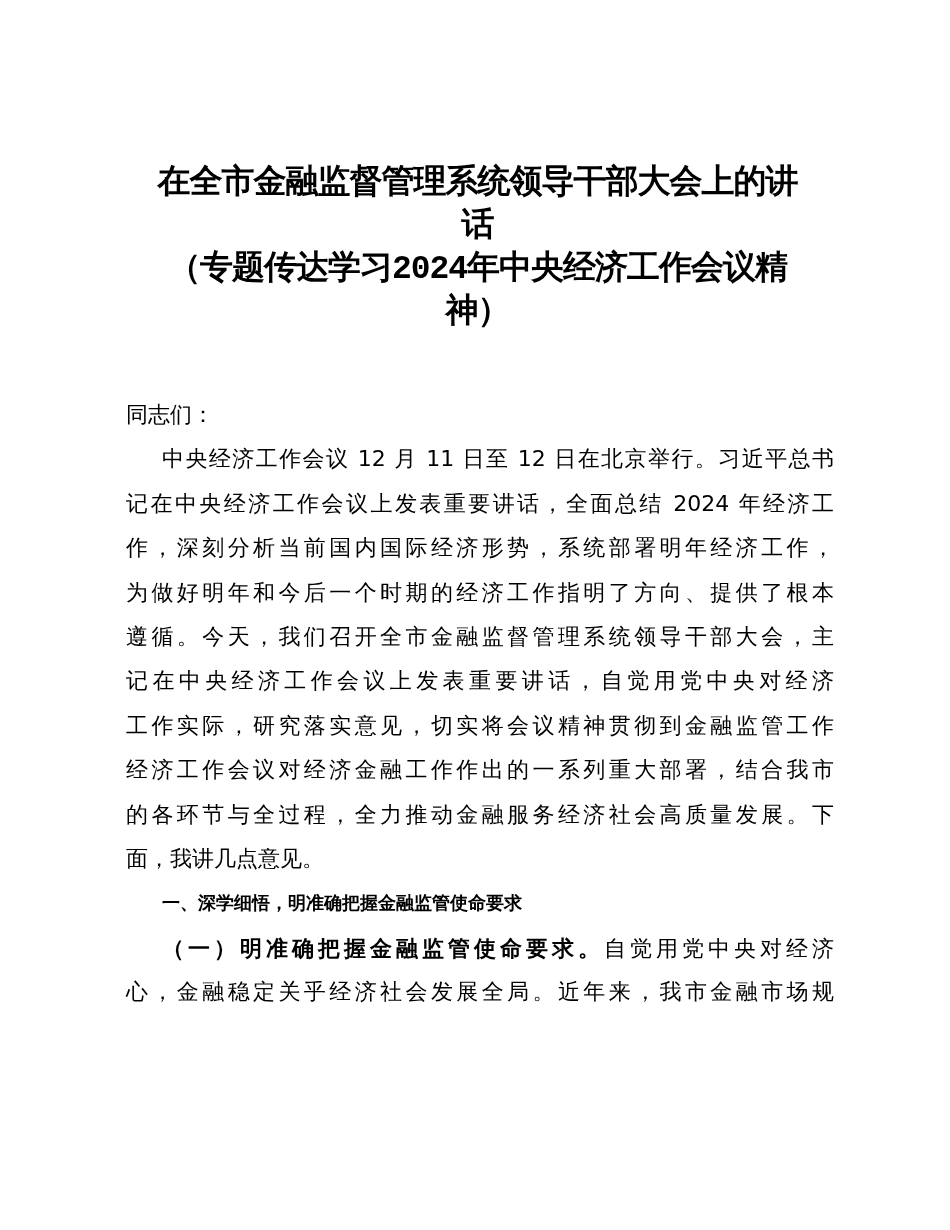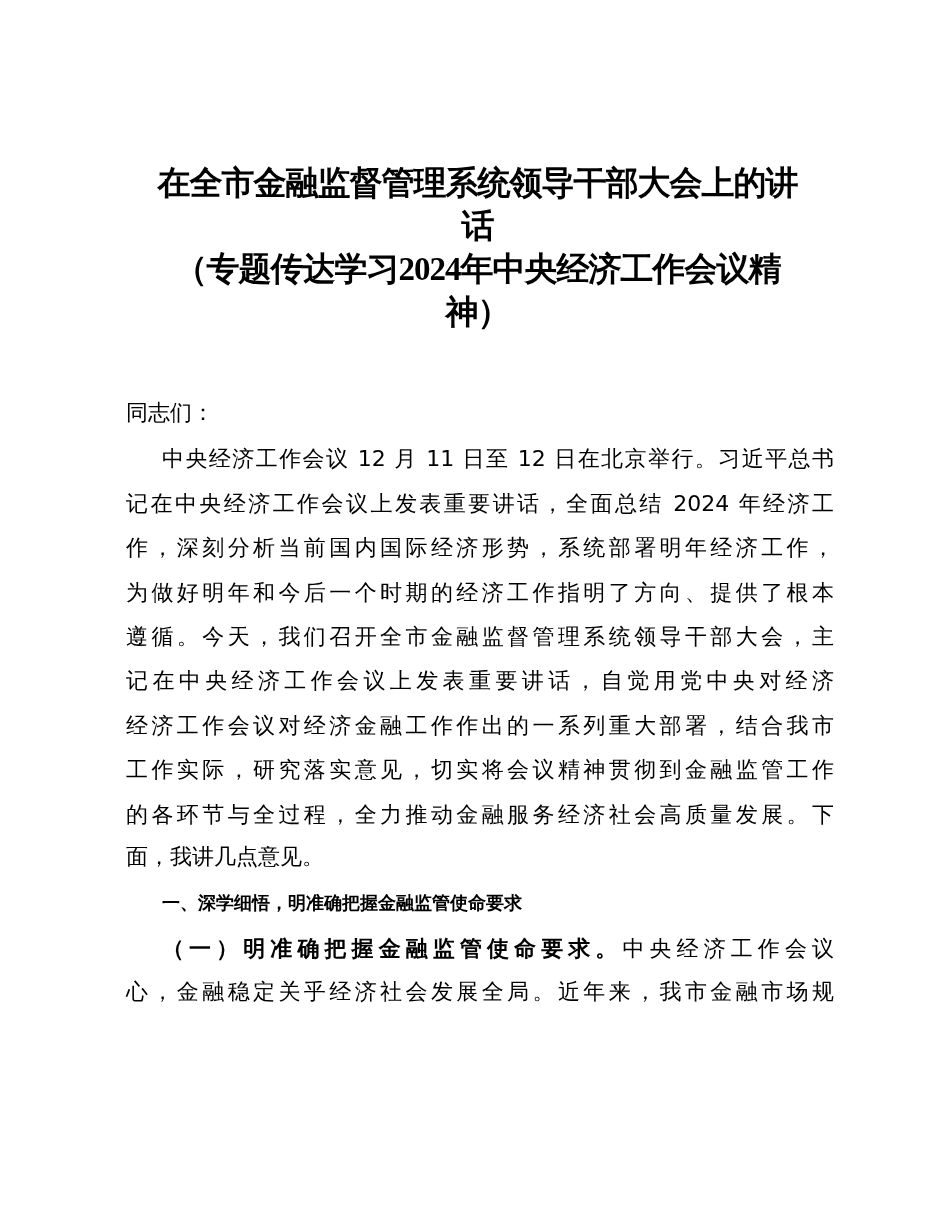--- a/index.html
+++ b/index.html
@@ -22,21 +22,21 @@
       width: 950px;
       height: 1230px;
       background: #ffffff;
     }
     .title-block {
       position: absolute;
       left: 120px;
       top: 162px;
       width: 715px;
       text-align: center;
-      font-family: Liberation Serif, serif;
+      font-family: Liberation Mono, monospace;
       font-weight: bold;
       font-size: 33px;
       line-height: 43px;
       letter-spacing: -1px;
     }
     .title-line {
       display: block;
       white-space: nowrap;
     }
     .body-block {
@@ -53,21 +53,20 @@
       white-space: nowrap;
       text-align: justify;
       text-align-last: justify;
       font-family: "DejaVu Sans", "Liberation Sans", sans-serif;
       font-weight: normal;
       letter-spacing: 0;
     }
     .line.left {
       text-align: center;
       text-align-last: left;
-      font-family: Liberation Mono, monospace;
     }
     .line.indent {
       padding-left: 36px;
     }
     .heading {
       font-family: "DejaVu Sans", "Liberation Sans", sans-serif;
       font-weight: bold;
       font-size: 18px;
       text-align: left;
       text-align-last: left;
@@ -92,27 +91,27 @@
   <div class="body-block">
     <span class="line left">同志们：</span>
 
     <div>
       <span class="line indent">中央经济工作会议 12 月 11 日至 12 日在北京举行。习近平总书</span>
       <span class="line">记在中央经济工作会议上发表重要讲话，全面总结 2024 年经济工</span>
       <span class="line">作，深刻分析当前国内国际经济形势，系统部署明年经济工作，</span>
       <span class="line">为做好明年和今后一个时期的经济工作指明了方向、提供了根本</span>
       <span class="line">遵循。今天，我们召开全市金融监督管理系统领导干部大会，主</span>
       <span class="line">记在中央经济工作会议上发表重要讲话，自觉用党中央对经济</span>
+      <span class="line">工作实际，研究落实意见，切实将会议精神贯彻到金融监管工作</span>
       <span class="line">经济工作会议对经济金融工作作出的一系列重大部署，结合我市</span>
-      <span class="line">工作实际，研究落实意见，切实将会议精神贯彻到金融监管工作</span>
       <span class="line">的各环节与全过程，全力推动金融服务经济社会高质量发展。下</span>
       <span class="line left">面，我讲几点意见。</span>
     </div>
 
     <span class="line indent heading">一、深学细悟，明准确把握金融监管使命要求</span>
 
     <div>
-      <span class="line indent"><span class="bold-lead">（一）明准确把握金融监管使命要求。</span><span>中央经济工作会议</span></span>
+      <span class="line indent"><span class="bold-lead">（一）明准确把握金融监管使命要求。</span><span>自觉用党中央对经济</span></span>
       <span class="line">心，金融稳定关乎经济社会发展全局。近年来，我市金融市场规</span>
     </div>
   </div>
 
 </div>
 
 </body></html>

